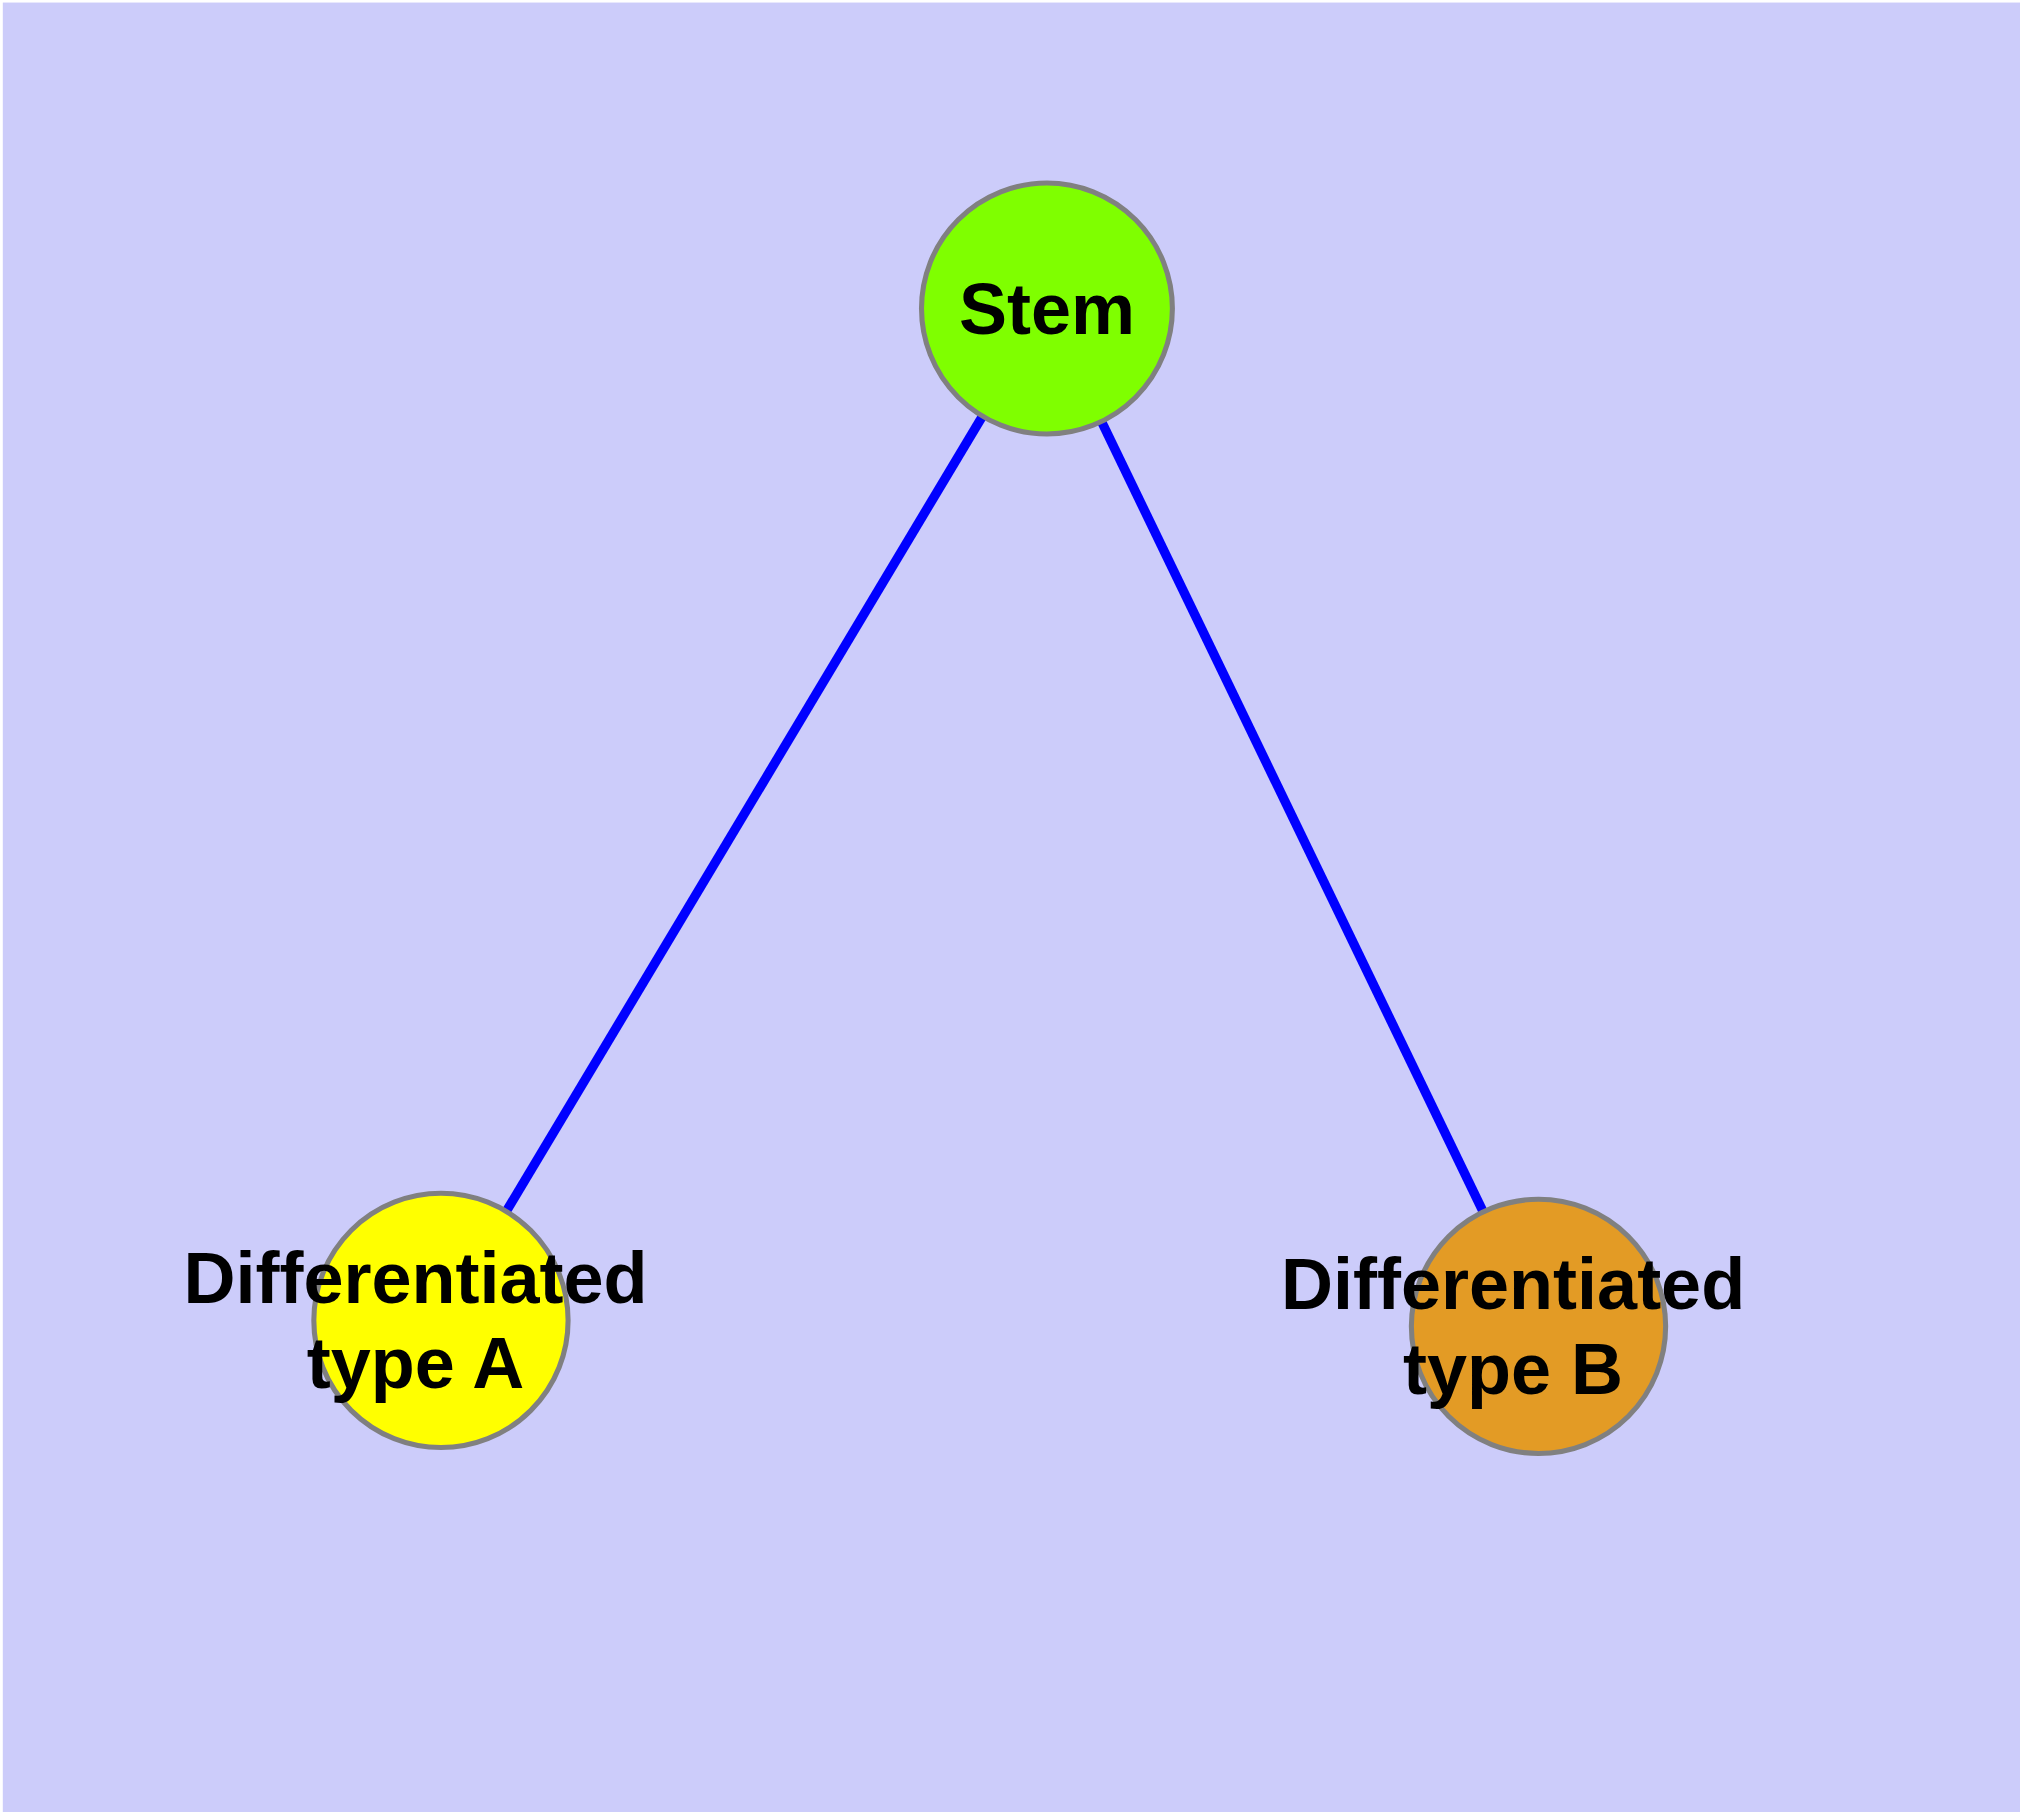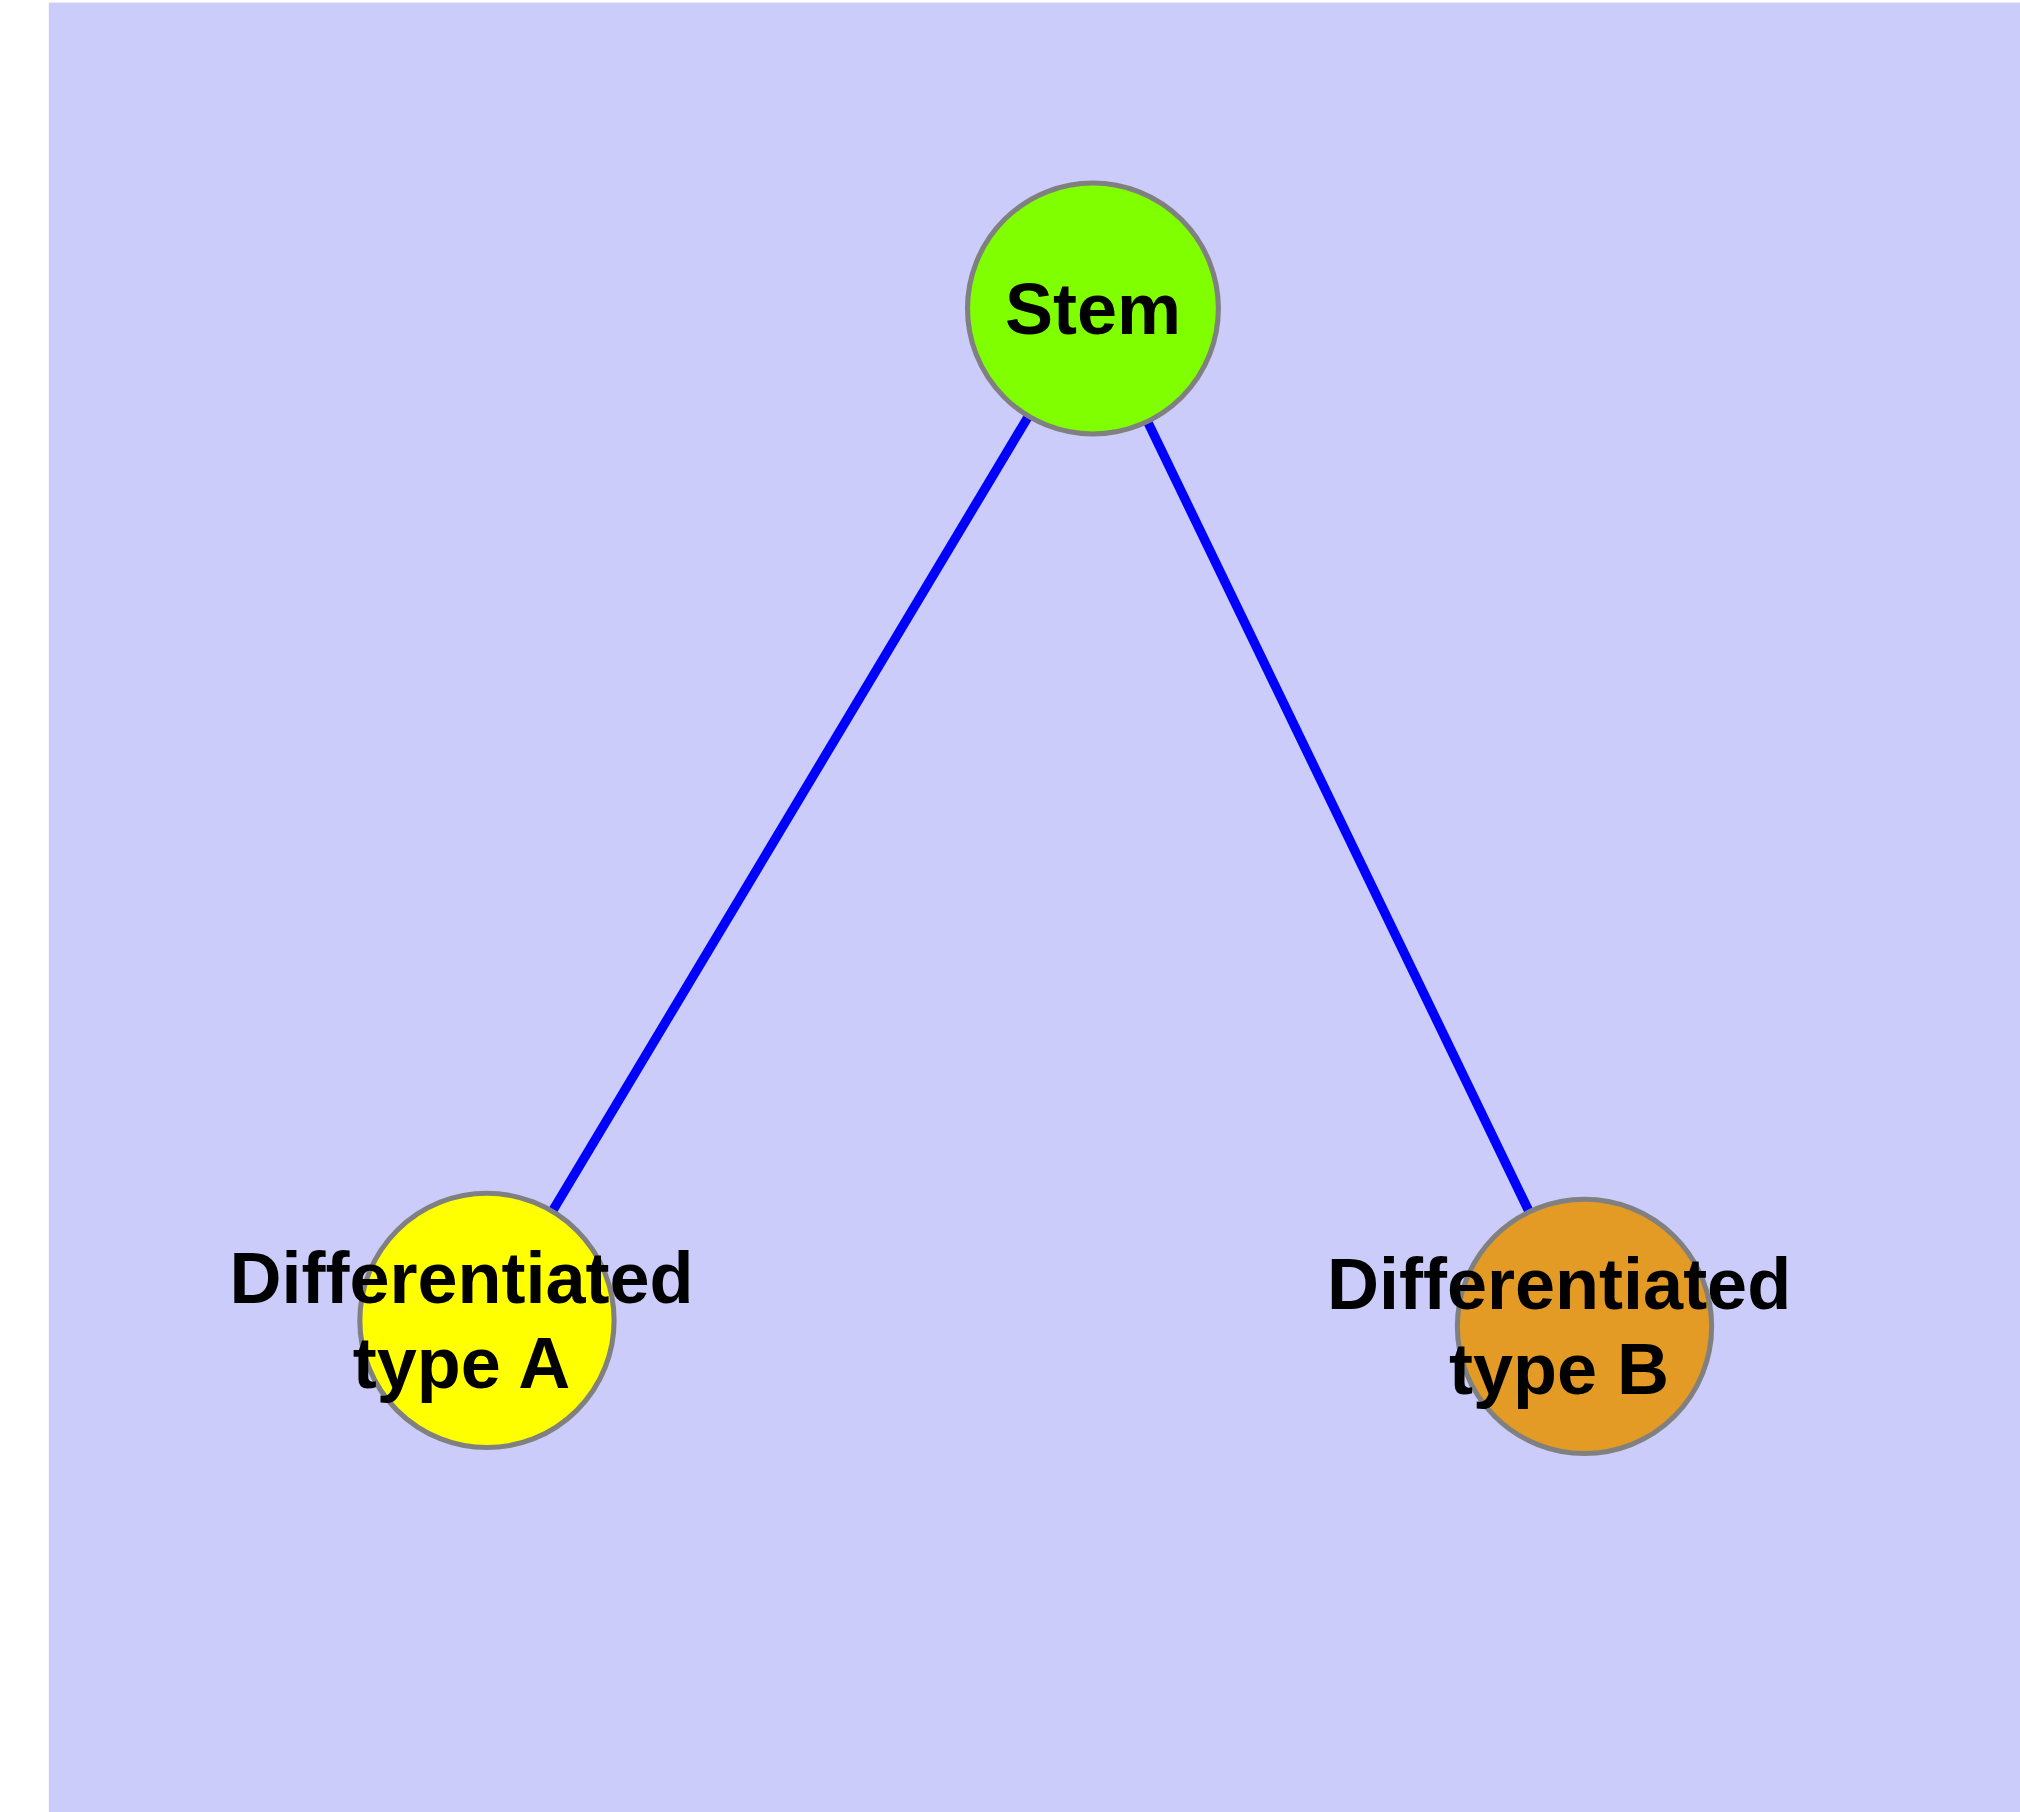--- a/index.html
+++ b/index.html
@@ -32,21 +32,21 @@
   .node-label-text {
     font-family: "Liberation Sans", sans-serif;
     font-weight: bold;
     fill: #000000;
     stroke: none;
   }
 </style>
 </head>
 <body style="width: 2021px; height: 1812px;">
 
-<div id="graph-canvas" style="width: 1774px; height: 1812px; background: rgb(255, 255, 255); margin-left: 46px;">
+<div id="graph-canvas" style="width: 1774px; height: 1812px; background: rgb(255, 255, 255);">
   <svg id="graph-svg" viewBox="0 0 2384 2138" xmlns="http://www.w3.org/2000/svg" width="2021" height="1812">
 
     <rect id="bg-rect" x="3" y="3" width="2381" height="2135" fill="#ccccfa"></rect>
 
     <g id="edges-layer">
       <line id="edge-0" x1="1235" y1="364" x2="520" y2="1558" stroke="#0000ff" stroke-width="11" stroke-linecap="butt"></line>
       <line id="edge-1" x1="1235" y1="364" x2="1815" y2="1565" stroke="#0000ff" stroke-width="11" stroke-linecap="butt"></line>
     </g>
 
     <g id="nodes-layer">

